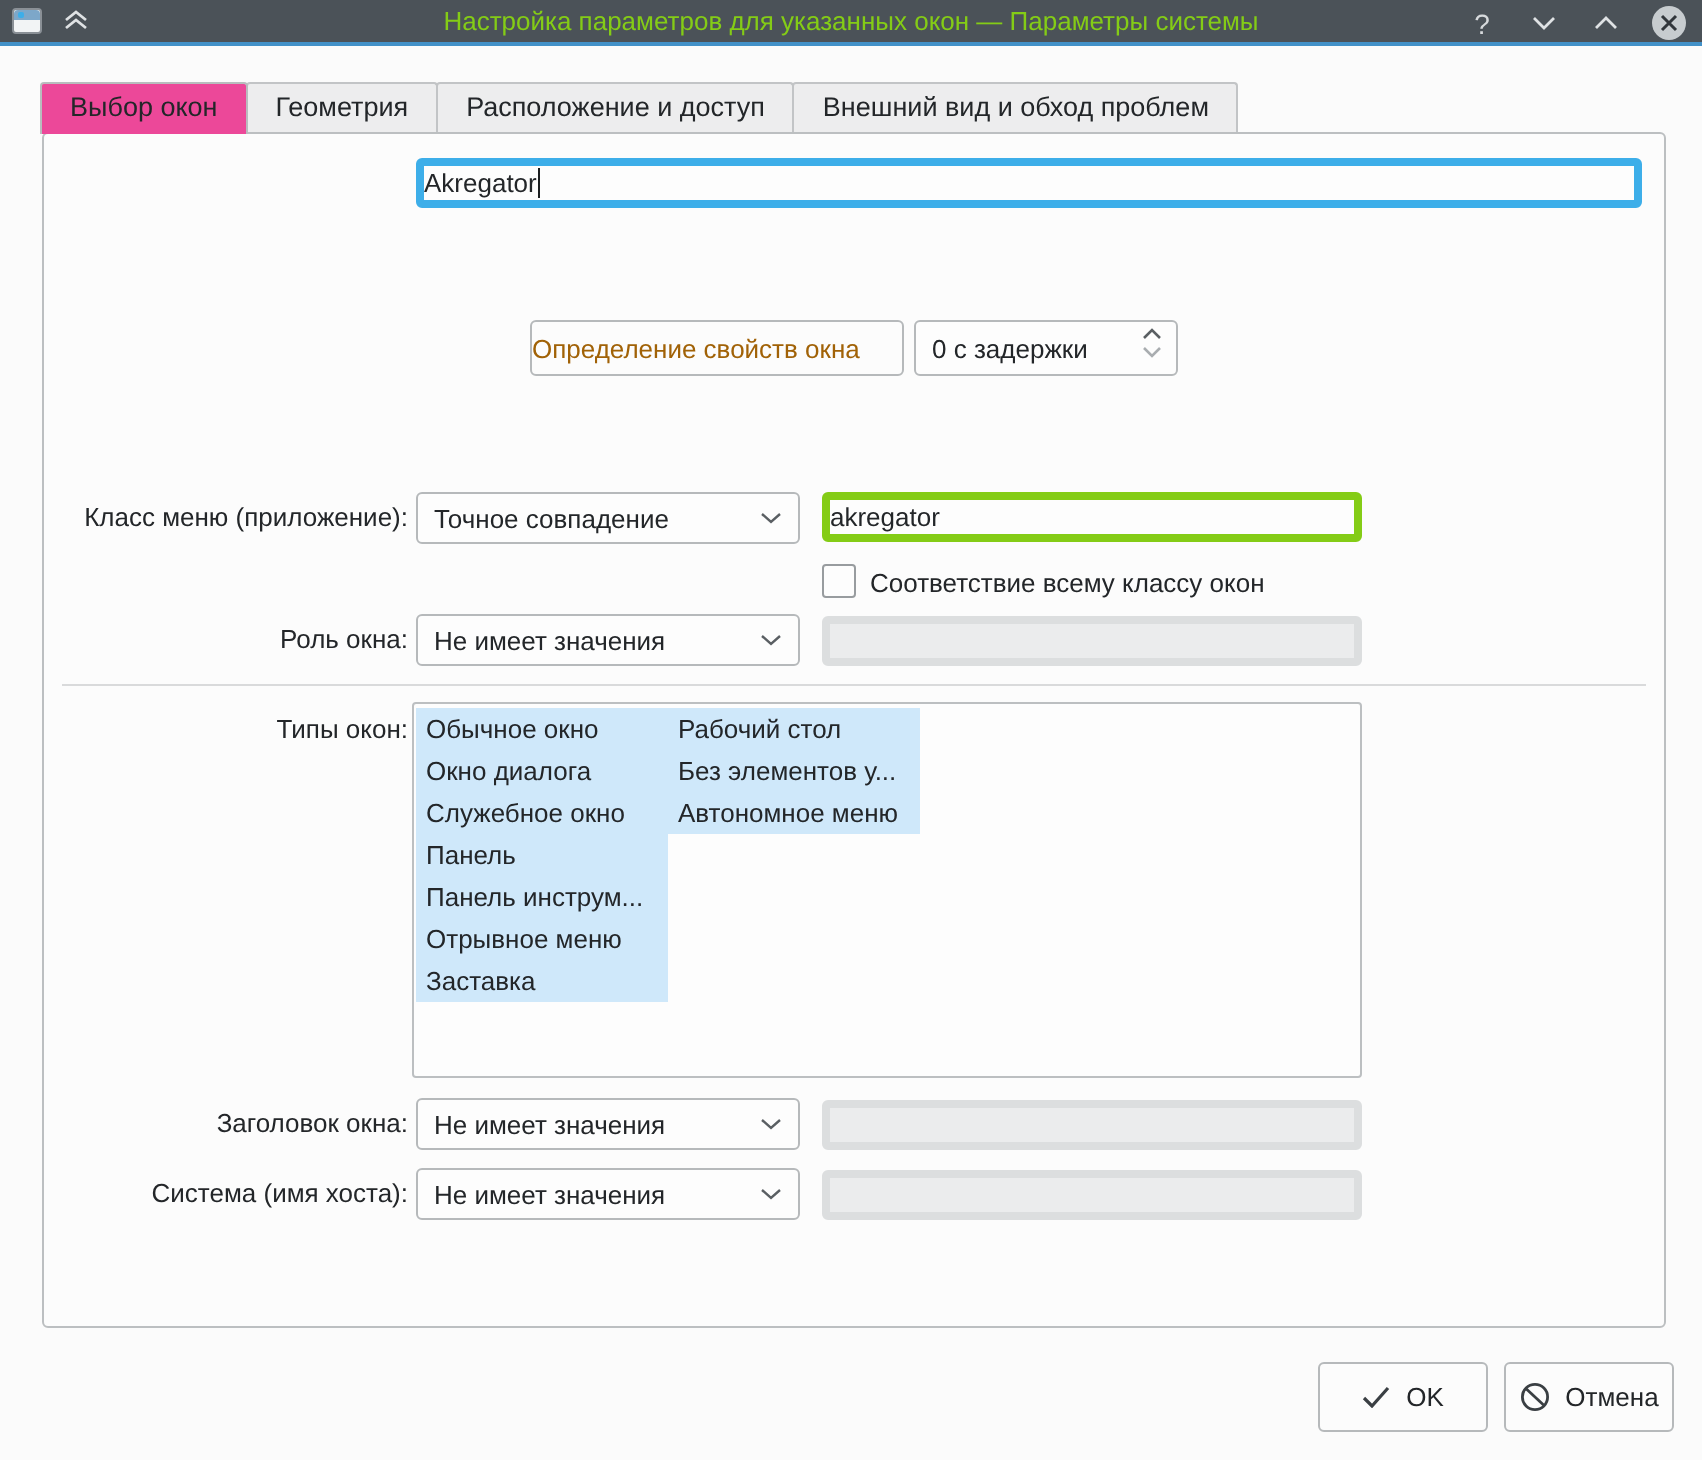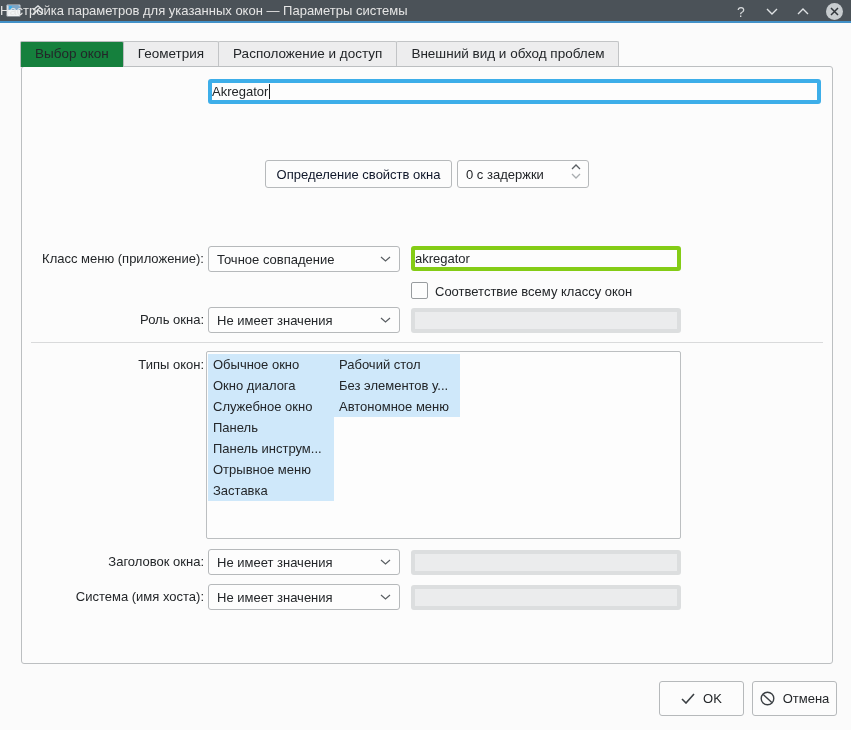--- a/index.html
+++ b/index.html
@@ -14,55 +14,55 @@
   .titlebar {
     position:absolute; left:0; top:0; width:851px; height:23px;
     background:#4b5258; border-bottom:2px solid #4291c8;
     display:flex; align-items:center;
   }
   .tb-left { display:flex; align-items:center; gap:9px; margin-left:6px; }
   .app-icon { width:15px; height:13px; background:#f2f4f5; border-radius:2px; border:1px solid #8a9096; position:relative; }
   .app-icon .bar { position:absolute; left:0; top:0; width:100%; height:5px; background:#7da7c9; border-radius:2px 2px 0 0; }
   .app-icon .dot { position:absolute; left:2px; top:1px; width:3px; height:3px; background:#3daee9; border-radius:1px; }
   .tb-title {
-    position:absolute; left:0; right:0; text-align:left;
-    color:#e5e5e5; font-size:13px; line-height:23px; pointer-events:none;
+    position:absolute; left:0; right:0; text-align:center;
+    color:#84cc16; font-size:13px; line-height:23px; pointer-events:none;
   }
   .tb-right { position:absolute; right:8px; top:0; height:23px; display:flex; align-items:center; gap:15px; }
   .tb-btn { display:flex; align-items:center; justify-content:center; width:16px; height:16px; cursor:default; }
   .help-glyph { color:#d7dadc; font-size:14px; line-height:16px; }
   .close-btn { width:17px; height:17px; border-radius:50%; background:#c7cccf; display:flex; align-items:center; justify-content:center; }
 
   
   .tabbar { position:absolute; left:20px; top:41px; display:flex; z-index:3; }
   .tab {
     height:25px; line-height:24px; padding:0 14px; font-size:13.5px;
     background:#ededee; border:1px solid #c2c4c6; border-bottom:none;
     border-radius:2px 2px 0 0; margin-right:-1px; white-space:nowrap;
   }
-  .tab.active { background:#15803d; border-color:#b9bcbe; height:26px; z-index:4; position:relative; }
+  .tab.active { background:#ec4899; border-color:#b9bcbe; height:26px; z-index:4; position:relative; }
 
   
   .frame {
     position:absolute; left:21px; top:66px; width:812px; height:598px;
     background:#fcfcfc; border:1px solid #bcbfc1; border-radius:3px; z-index:1;
   }
   .lbl { position:absolute; left:0; width:182px; text-align:right; color:#232629; white-space:nowrap; }
 
   .textbox {
     position:absolute; background:#fdfdfd; border:4px solid #84cc16; border-radius:3px;
     display:flex; align-items:center; padding:0 0; overflow:hidden; white-space:nowrap;
   }
   .textbox.focused { border-color:#3daee9; }
   .textbox.disabled { background:#ebeced; border-color:#dcdedf; }
   .caret { display:inline-block; width:1px; height:15px; background:#1b1e20; margin-left:1px; }
 
   .push-btn {
     position:absolute; background:#fcfcfc; border:1px solid #b6b9bb; border-radius:3px;
-    display:flex; align-items:center; justify-content:center; gap:7px; font-size:13px; color:#0f172a;
+    display:flex; align-items:center; gap:7px; font-size:13px; color:#a16207;
   }
 
   .spinbox {
     position:absolute; background:#fdfdfd; border:1px solid #b6b9bb; border-radius:3px;
     display:flex; align-items:center; padding:0 36px 0 8px;
   }
   .spin-arrows { position:absolute; right:7px; top:3px; display:flex; flex-direction:column; gap:3px; }
 
   .combo {
     position:absolute; background:#fdfdfd; border:1px solid #b6b9bb; border-radius:3px;

